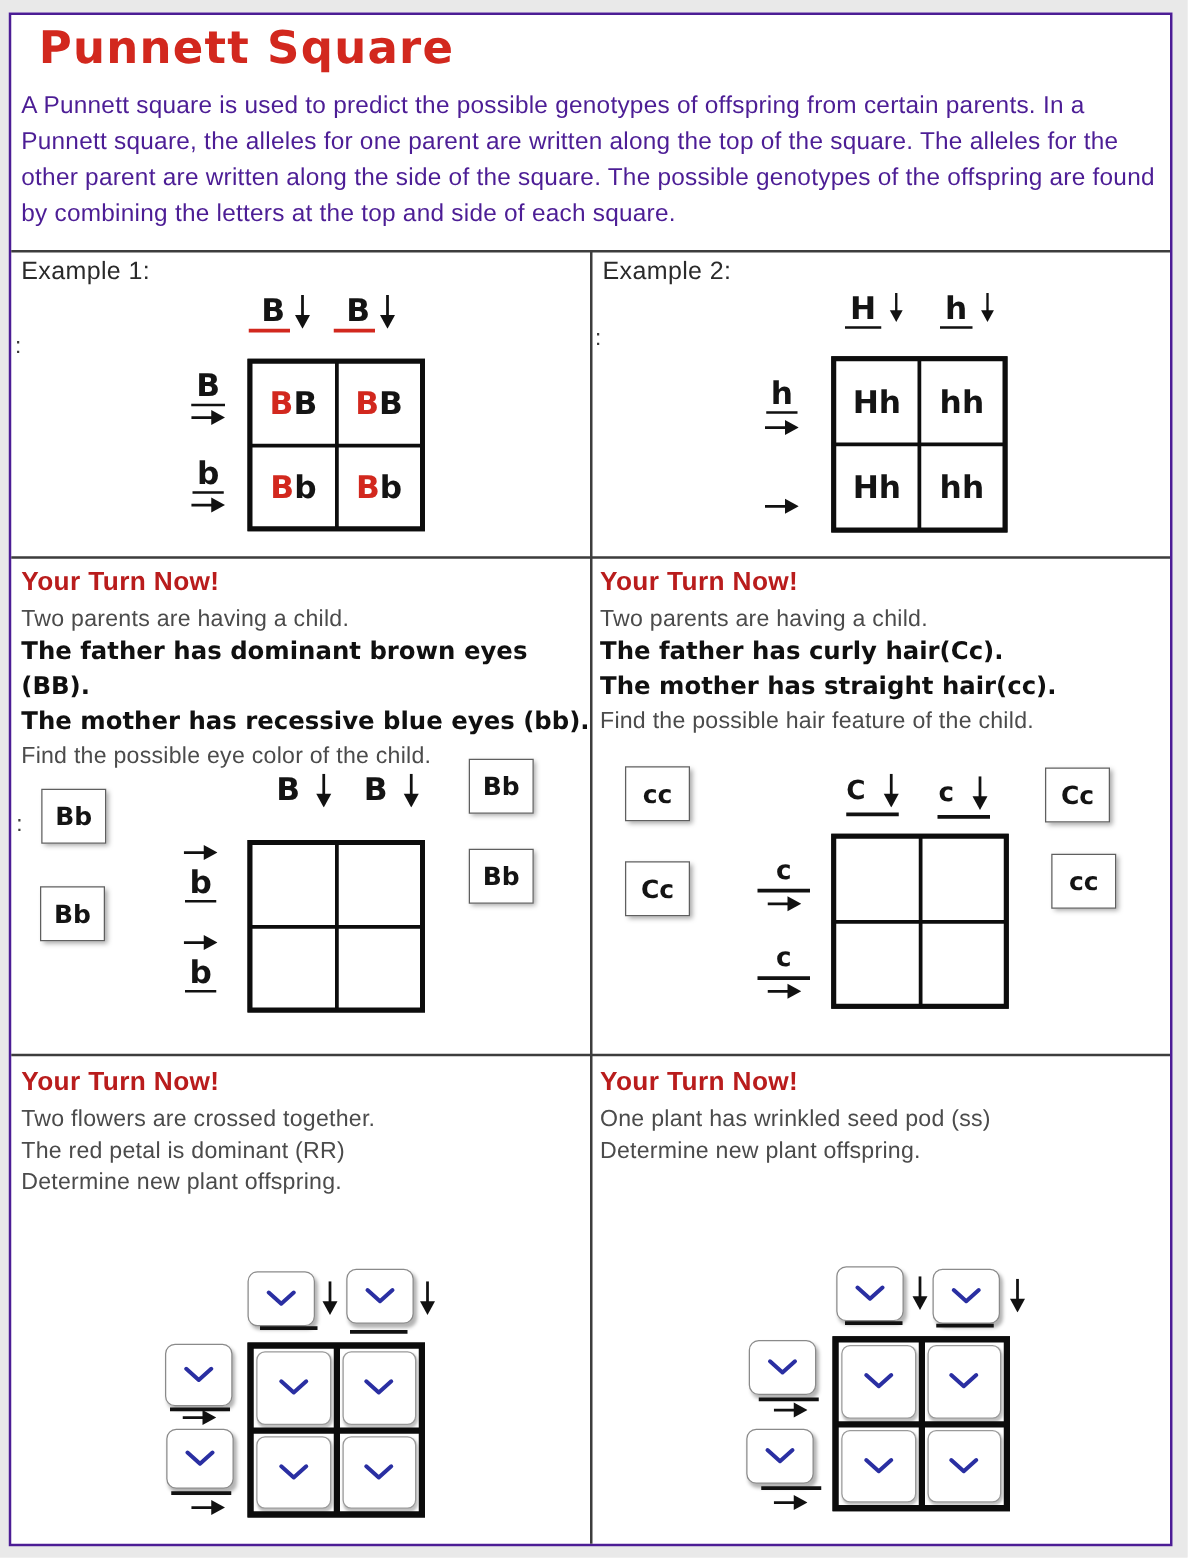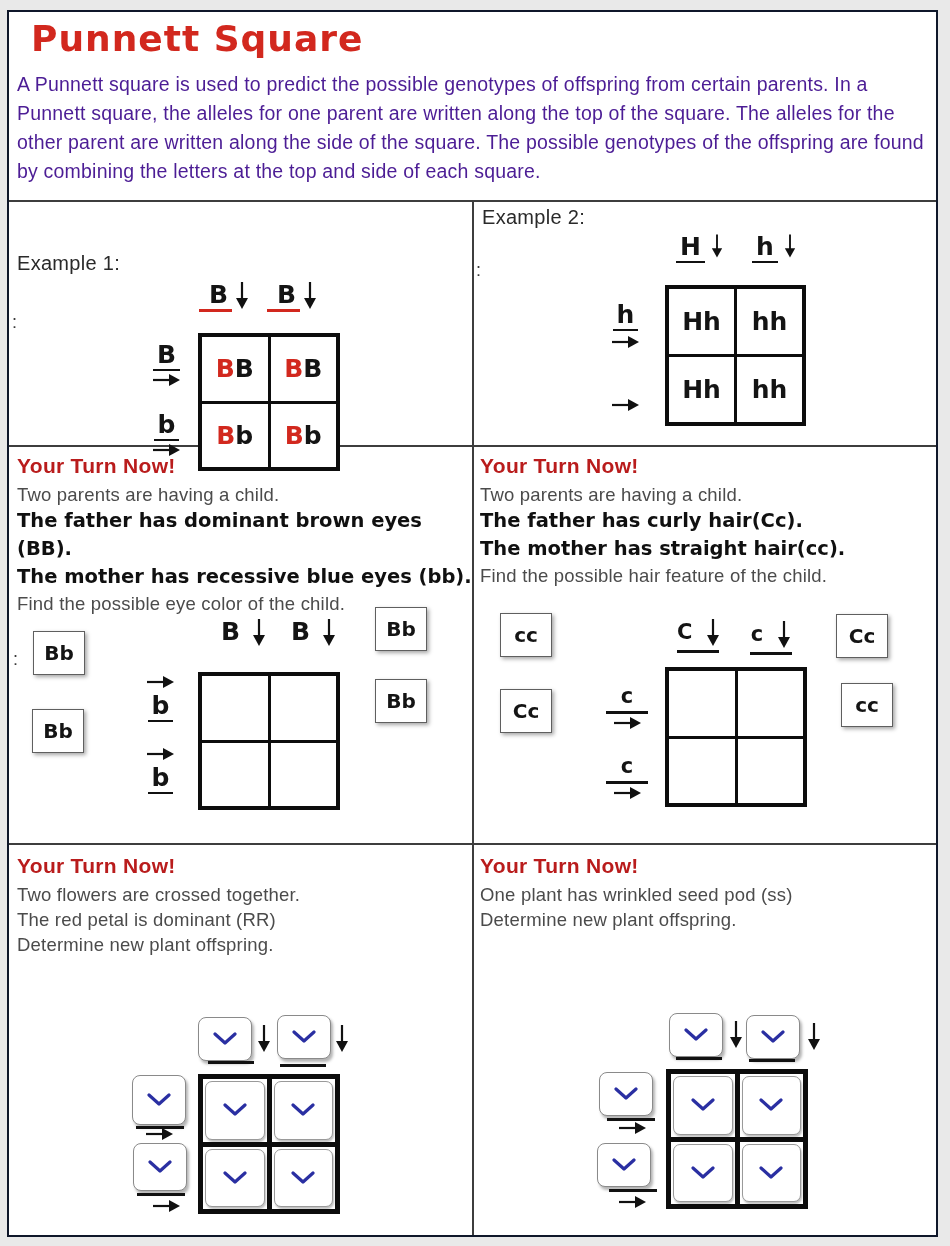--- a/index.html
+++ b/index.html
@@ -1,30 +1,30 @@
 <!DOCTYPE html>
 <html><head>
 <meta charset="utf-8">
 <style>
   html,body{margin:0;padding:0;}
   body{font-family:"Liberation Sans",sans-serif;background:#e9e9e9;}
   .page{position:relative;width:950px;height:1246px;background:#e9e9e9;overflow:hidden;}
   .sheet{position:absolute;left:7px;top:10px;width:931px;height:1227px;background:#ffffff;
-         border:2px solid #0f172a;box-sizing:border-box;}
+         border:2px solid #4c1d95;box-sizing:border-box;}
   
   .divh{position:absolute;left:0;width:100%;height:0;border-top:2px solid #3d3d3d;}
   .divv{position:absolute;top:188px;bottom:0;left:463px;width:0;border-left:2px solid #3d3d3d;}
   
   .title{position:absolute;left:22px;top:6px;font-family:"DejaVu Sans",sans-serif;
          font-weight:bold;font-size:36px;letter-spacing:1px;color:#d2281e;}
   .intro-p{position:absolute;left:8px;top:58px;width:918px;font-size:19.5px;line-height:29px;
            color:#4c1d95;letter-spacing:.2px;}
   
   .quad{position:absolute;box-sizing:border-box;}
-  .q-ex1{left:0;top:190px;width:463px;height:270px;margin-top:46px;}
+  .q-ex1{left:0;top:190px;width:463px;height:270px;}
   .q-ex2{left:465px;top:190px;width:464px;height:243px;}
   .q-t1l{left:0;top:435px;width:463px;height:396px;}
   .q-t1r{left:465px;top:435px;width:464px;height:396px;}
   .q-t2l{left:0;top:833px;width:463px;height:392px;}
   .q-t2r{left:465px;top:833px;width:464px;height:392px;}
   .q-label{position:absolute;font-size:20px;color:#2a2a2a;letter-spacing:.3px;}
   .colon{position:absolute;font-size:18px;color:#3a3a3a;}
   
   .tblock{position:absolute;}
   .tb-head{font-size:21px;font-weight:bold;color:#b91c1c;line-height:25px;margin-bottom:4px;letter-spacing:.3px;}

